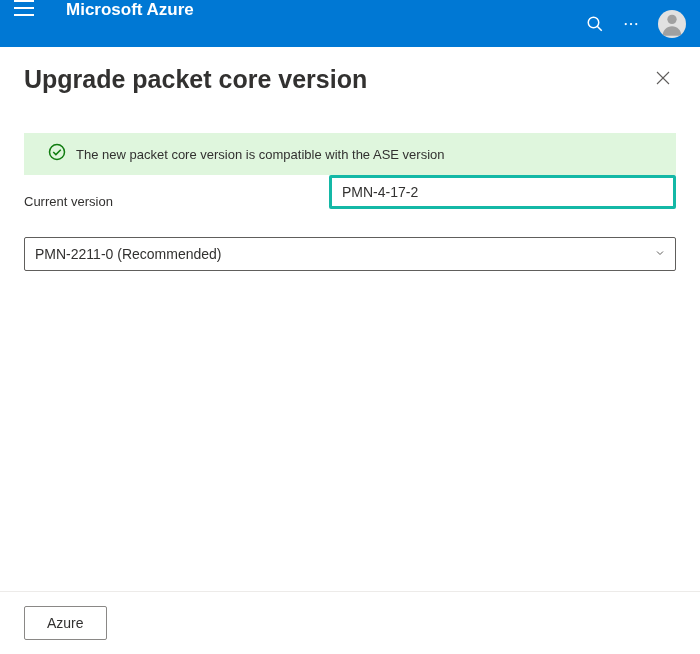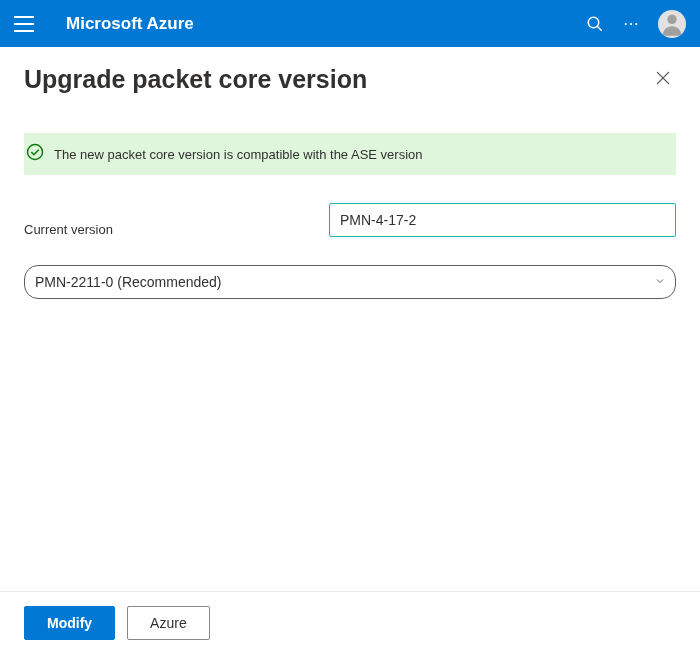--- a/index.html
+++ b/index.html
@@ -13,22 +13,21 @@
       height: 654px;
       background: #fff;
       display: flex;
       flex-direction: column;
       overflow: hidden;
     }
     .topbar {
       height: 47px;
       background: #0078d4;
       display: flex;
-      align-items: center;
-      padding: 16px 14px;
+      padding: 0 14px;
       color: #fff;
     }
     .hamburger {
       width: 20px;
       height: 16px;
       display: flex;
       flex-direction: column;
       justify-content: space-between;
       cursor: pointer;
       margin-right: 32px;
@@ -87,22 +86,21 @@
     }
     .content {
       padding: 20px 24px;
       flex: 1;
     }
     .notice {
       background: #dff6dd;
       display: flex;
       align-items: center;
       gap: 10px;
-      padding: 10px 2px;
-      margin-bottom: 28px;
+      padding: 10px 24px;
     }
     .notice-icon {
       color: #107c10;
       flex-shrink: 0;
     }
     .notice-text {
       font-size: 13px;
       color: #323130;
     }
     .form-row {
@@ -116,36 +114,36 @@
       color: #323130;
       flex-shrink: 0;
     }
     .required {
       color: #a4262c;
       margin-left: 2px;
     }
     .text-input {
       flex: 1;
       height: 34px;
-      border: 1px solid #14b8a6;
+      border: 3px solid #14b8a6;
       border-radius: 2px;
       padding: 0 10px;
       font-size: 14px;
       color: #323130;
       background: #fff;
     }
     .select-wrap {
       flex: 1;
       position: relative;
     }
     .select-input {
       width: 100%;
       height: 34px;
       border: 1px solid #605e5c;
-      border-radius: 14px;
+      border-radius: 2px;
       padding: 0 30px 0 10px;
       font-size: 14px;
       color: #323130;
       background: #fff;
       cursor: pointer;
       display: flex;
       align-items: center;
     }
     .chevron {
       position: absolute;
@@ -247,15 +245,14 @@
       <span class="chevron">
         <svg width="12" height="12" viewBox="0 0 24 24" fill="none" stroke="currentColor" stroke-width="2">
           <polyline points="6,9 12,15 18,9"></polyline>
         </svg>
       </span>
     </div>
   </div>
 </div>
 
 <div class="footer">
-  <button class="btn btn-primary">Modify</button>
   <button class="btn btn-secondary">Azure</button>
 </div>
 
 </body></html>

